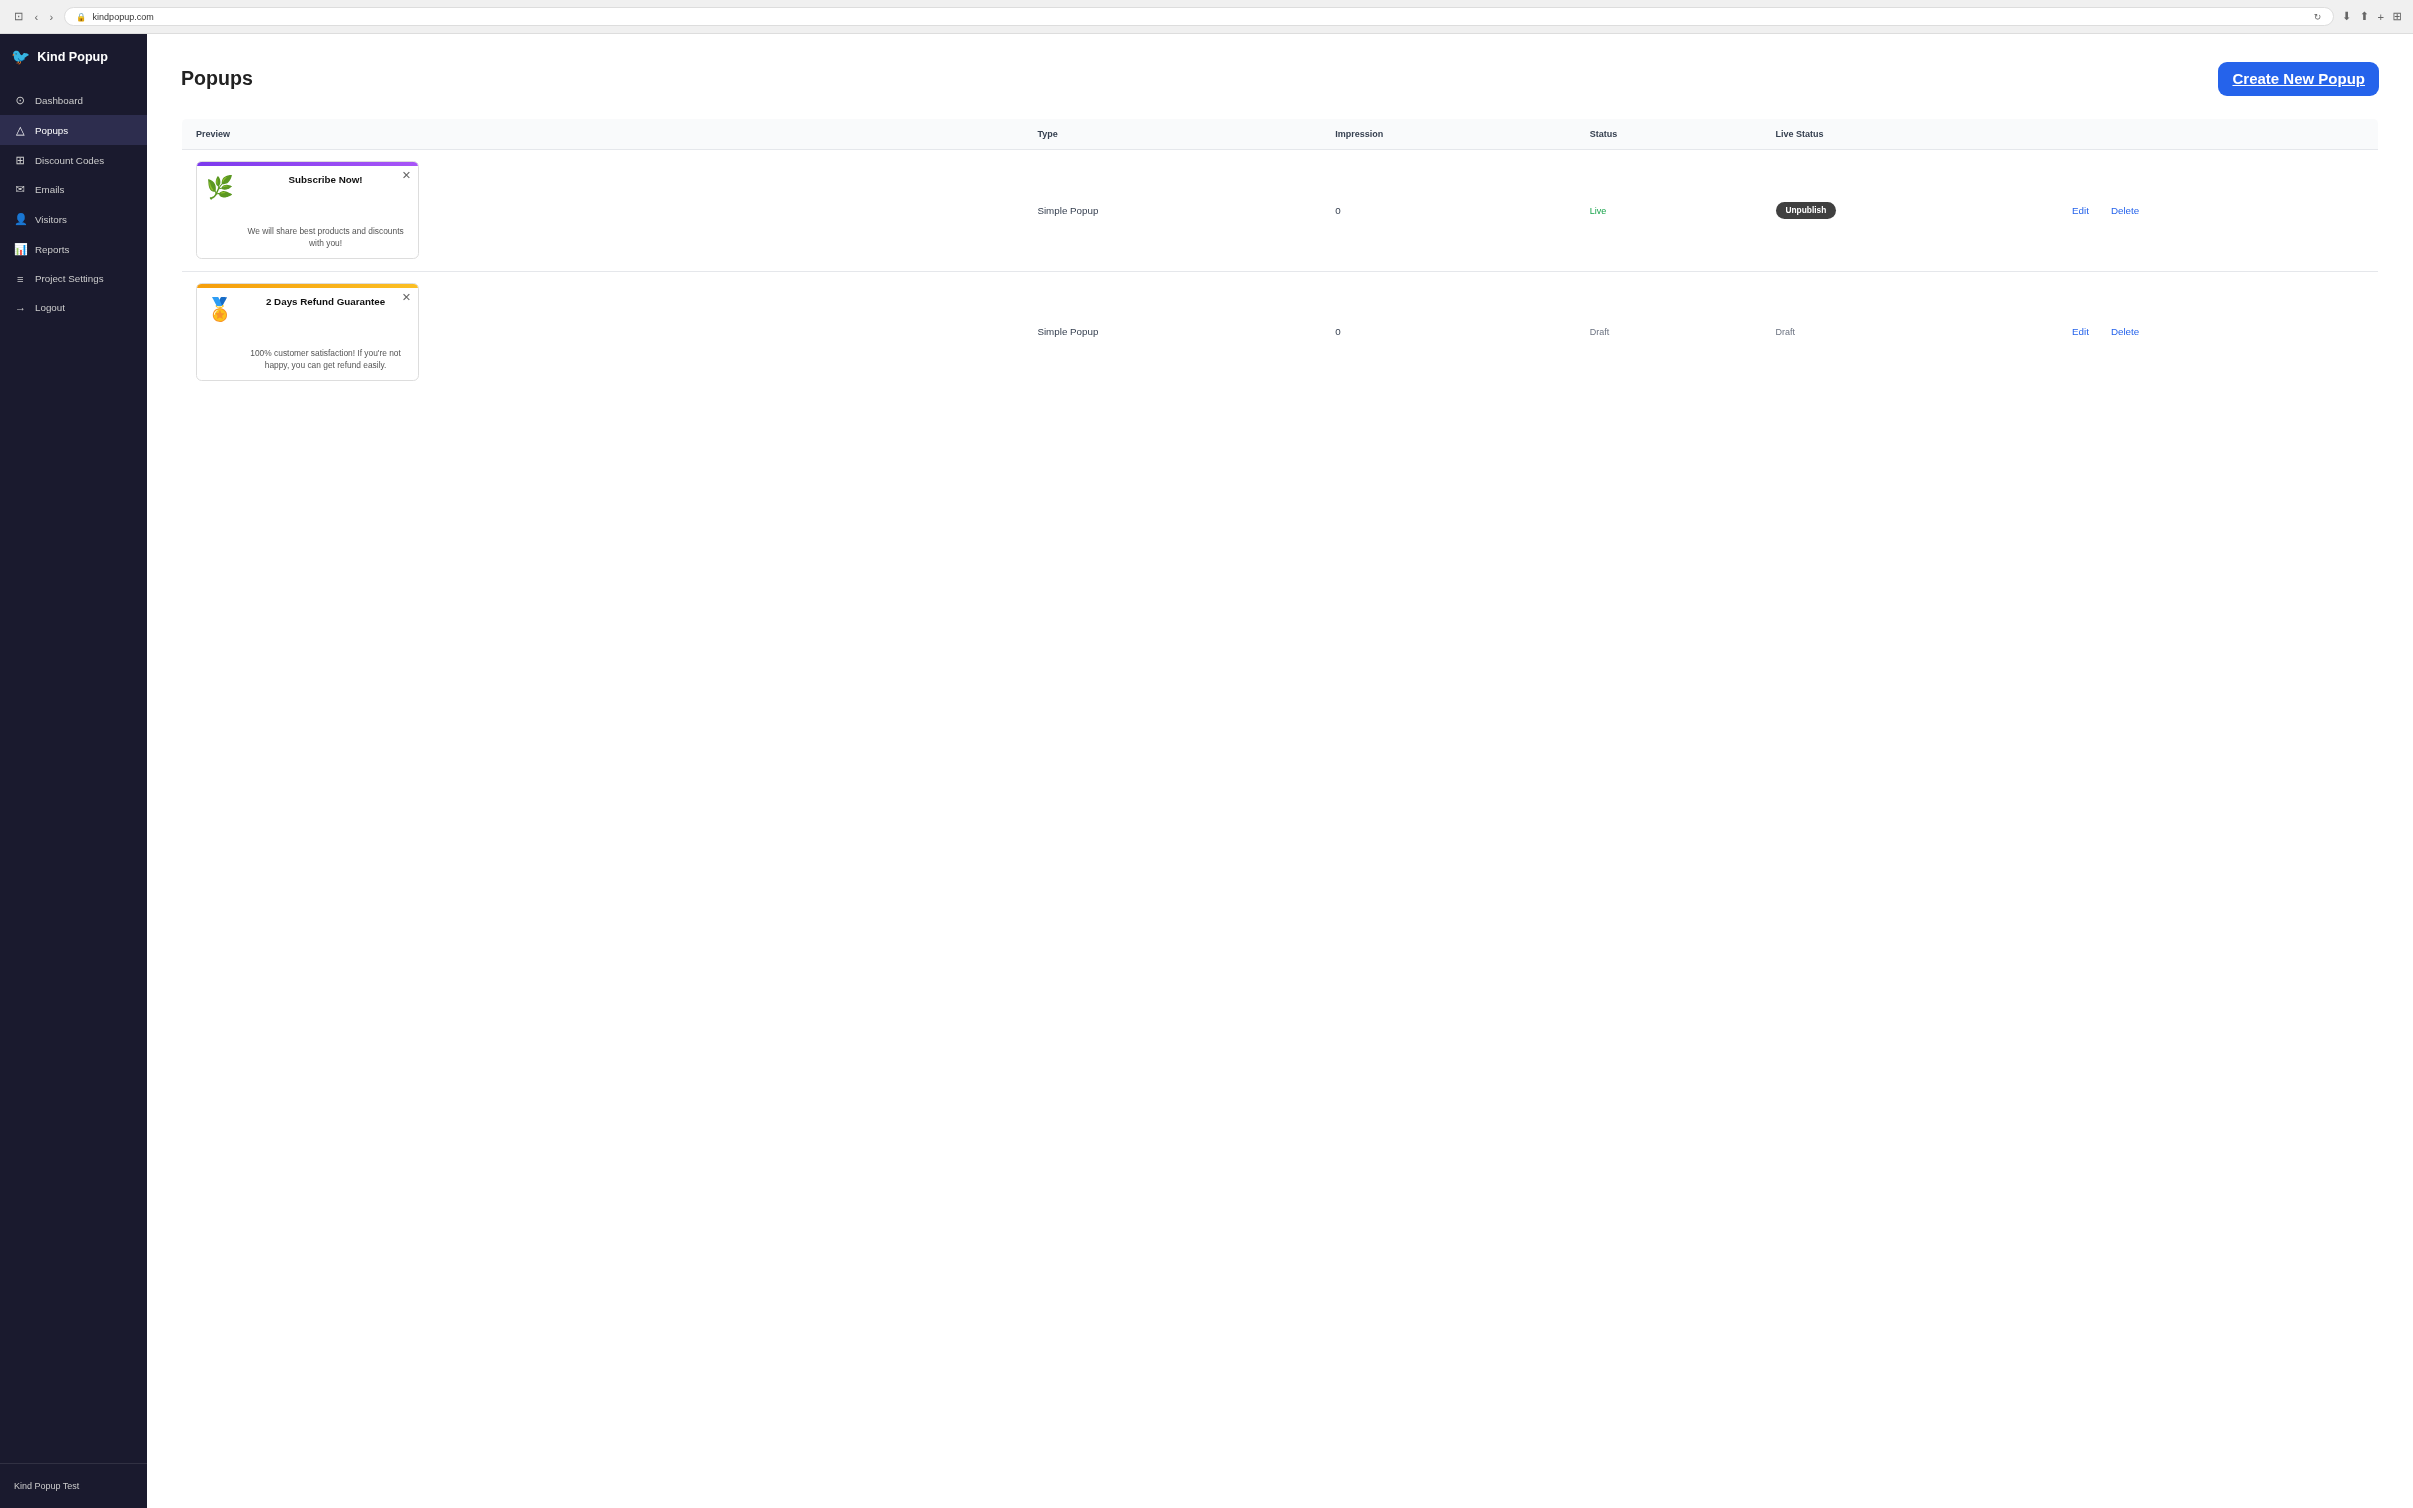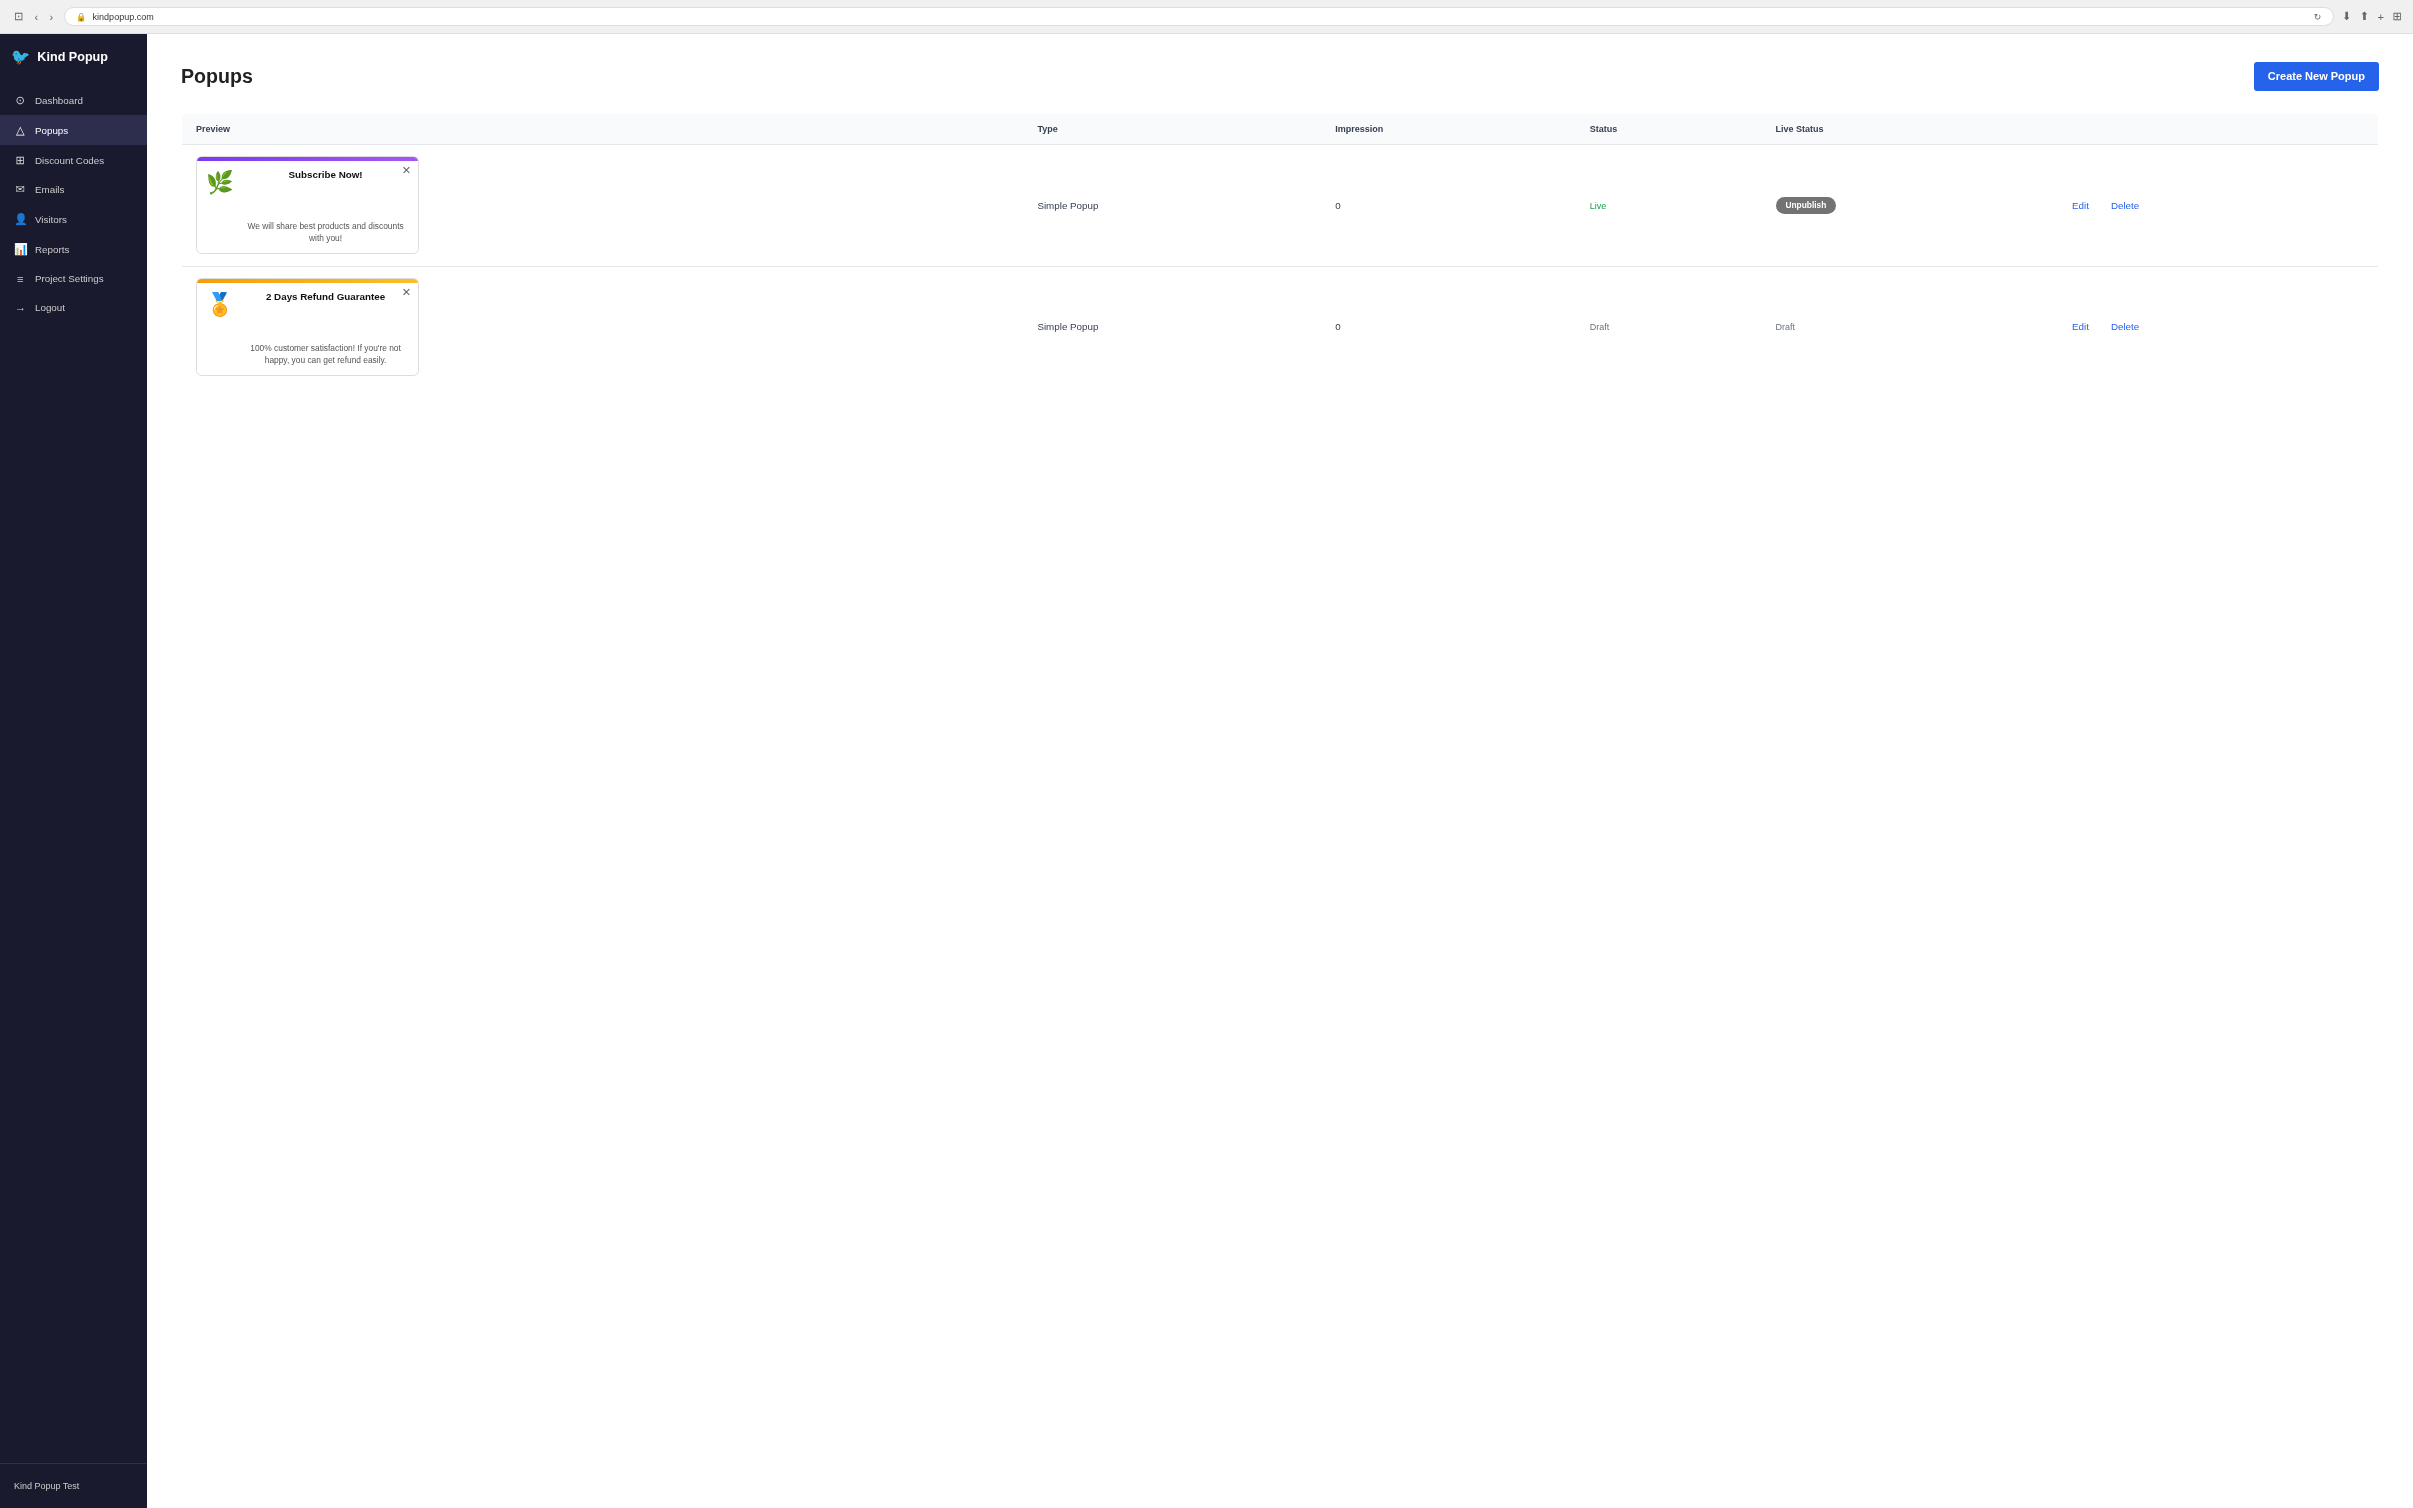--- a/index.html
+++ b/index.html
@@ -91,25 +91,26 @@
       align-items: center;
       justify-content: space-between;
       margin-bottom: 22.3px;
     }
     .page-title { font-size: 19.6px; font-weight: 700; color: #222; }
 
     .create-btn {
       background: #2563eb;
       color: white;
       border: none;
-      border-radius: 3px;
+      border-radius: 9px;
       padding: 8.4px 14px;
-      font-size: 11px;
+      font-size: 15px;
       font-weight: 600;
       cursor: pointer;
+      text-decoration: underline;
     }
 
     
     .popups-table { width: 100%; border-collapse: collapse; border: 0.7px solid #e5e7eb; border-radius: 5.6px; overflow: hidden; }
     .popups-table th {
       background: #f9fafb;
       padding: 9.8px 14px;
       text-align: left;
       font-size: 9px;
       font-weight: 600;
@@ -154,21 +155,21 @@
       border: none;
       font-size: 11.2px;
       color: #666;
       cursor: pointer;
     }
 
     
     .badge-live { color: #16a34a; font-size: 9px; font-weight: 500; }
     .badge-draft { color: #6b7280; font-size: 9px; font-weight: 500; }
     .badge-unpublish {
-      background: #737373;
+      background: #404040;
       color: white;
       border: none;
       border-radius: 14px;
       padding: 3.5px 9.8px;
       font-size: 8.4px;
       font-weight: 600;
       cursor: pointer;
     }
     .badge-draft-status {
       color: #6b7280;

